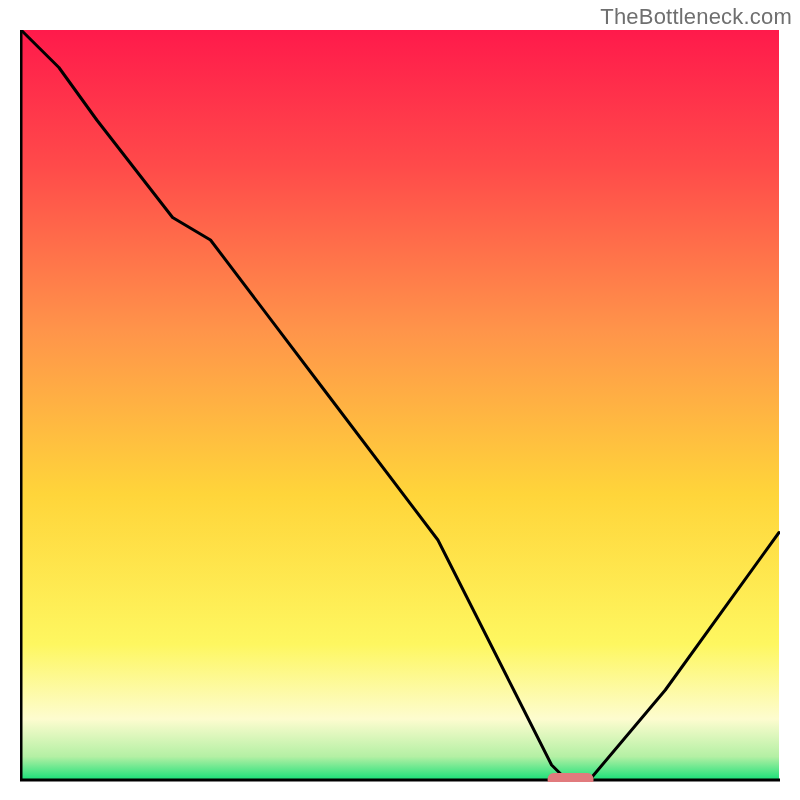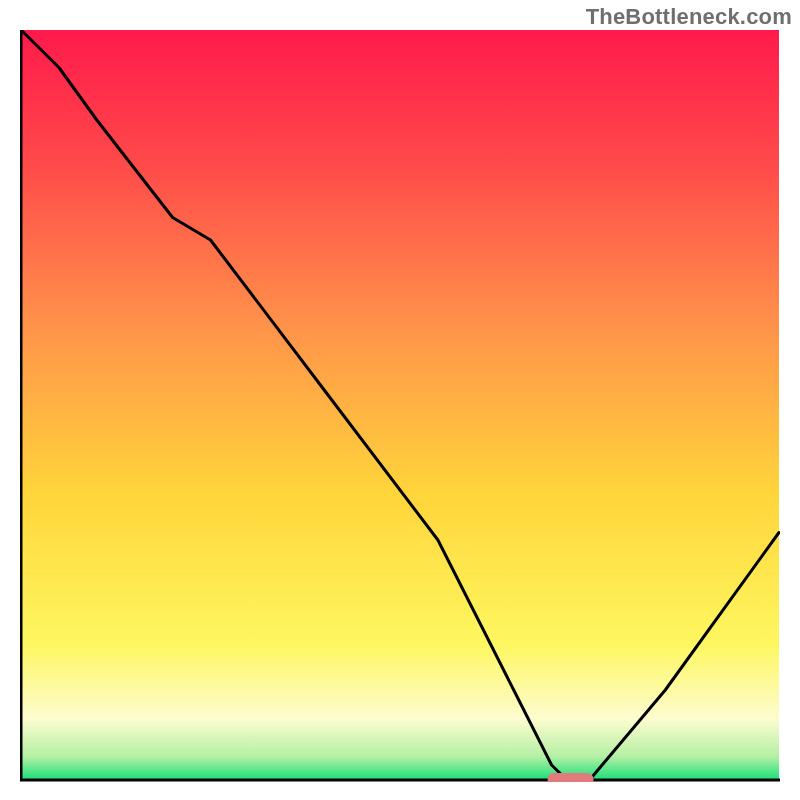--- a/index.html
+++ b/index.html
@@ -14,21 +14,21 @@
   .stage {
     position: relative;
     width: 800px;
     height: 800px;
   }
   .watermark {
     position: absolute;
     top: 4px;
     right: 8px;
     font-size: 22px;
-    font-weight: 700;
+    font-weight: 400;
     color: #6f6f6f;
     letter-spacing: 0.2px;
     user-select: none;
   }
   .plot {
     position: absolute;
     left: 20px;
     top: 30px;
     width: 760px;
     height: 752px;

